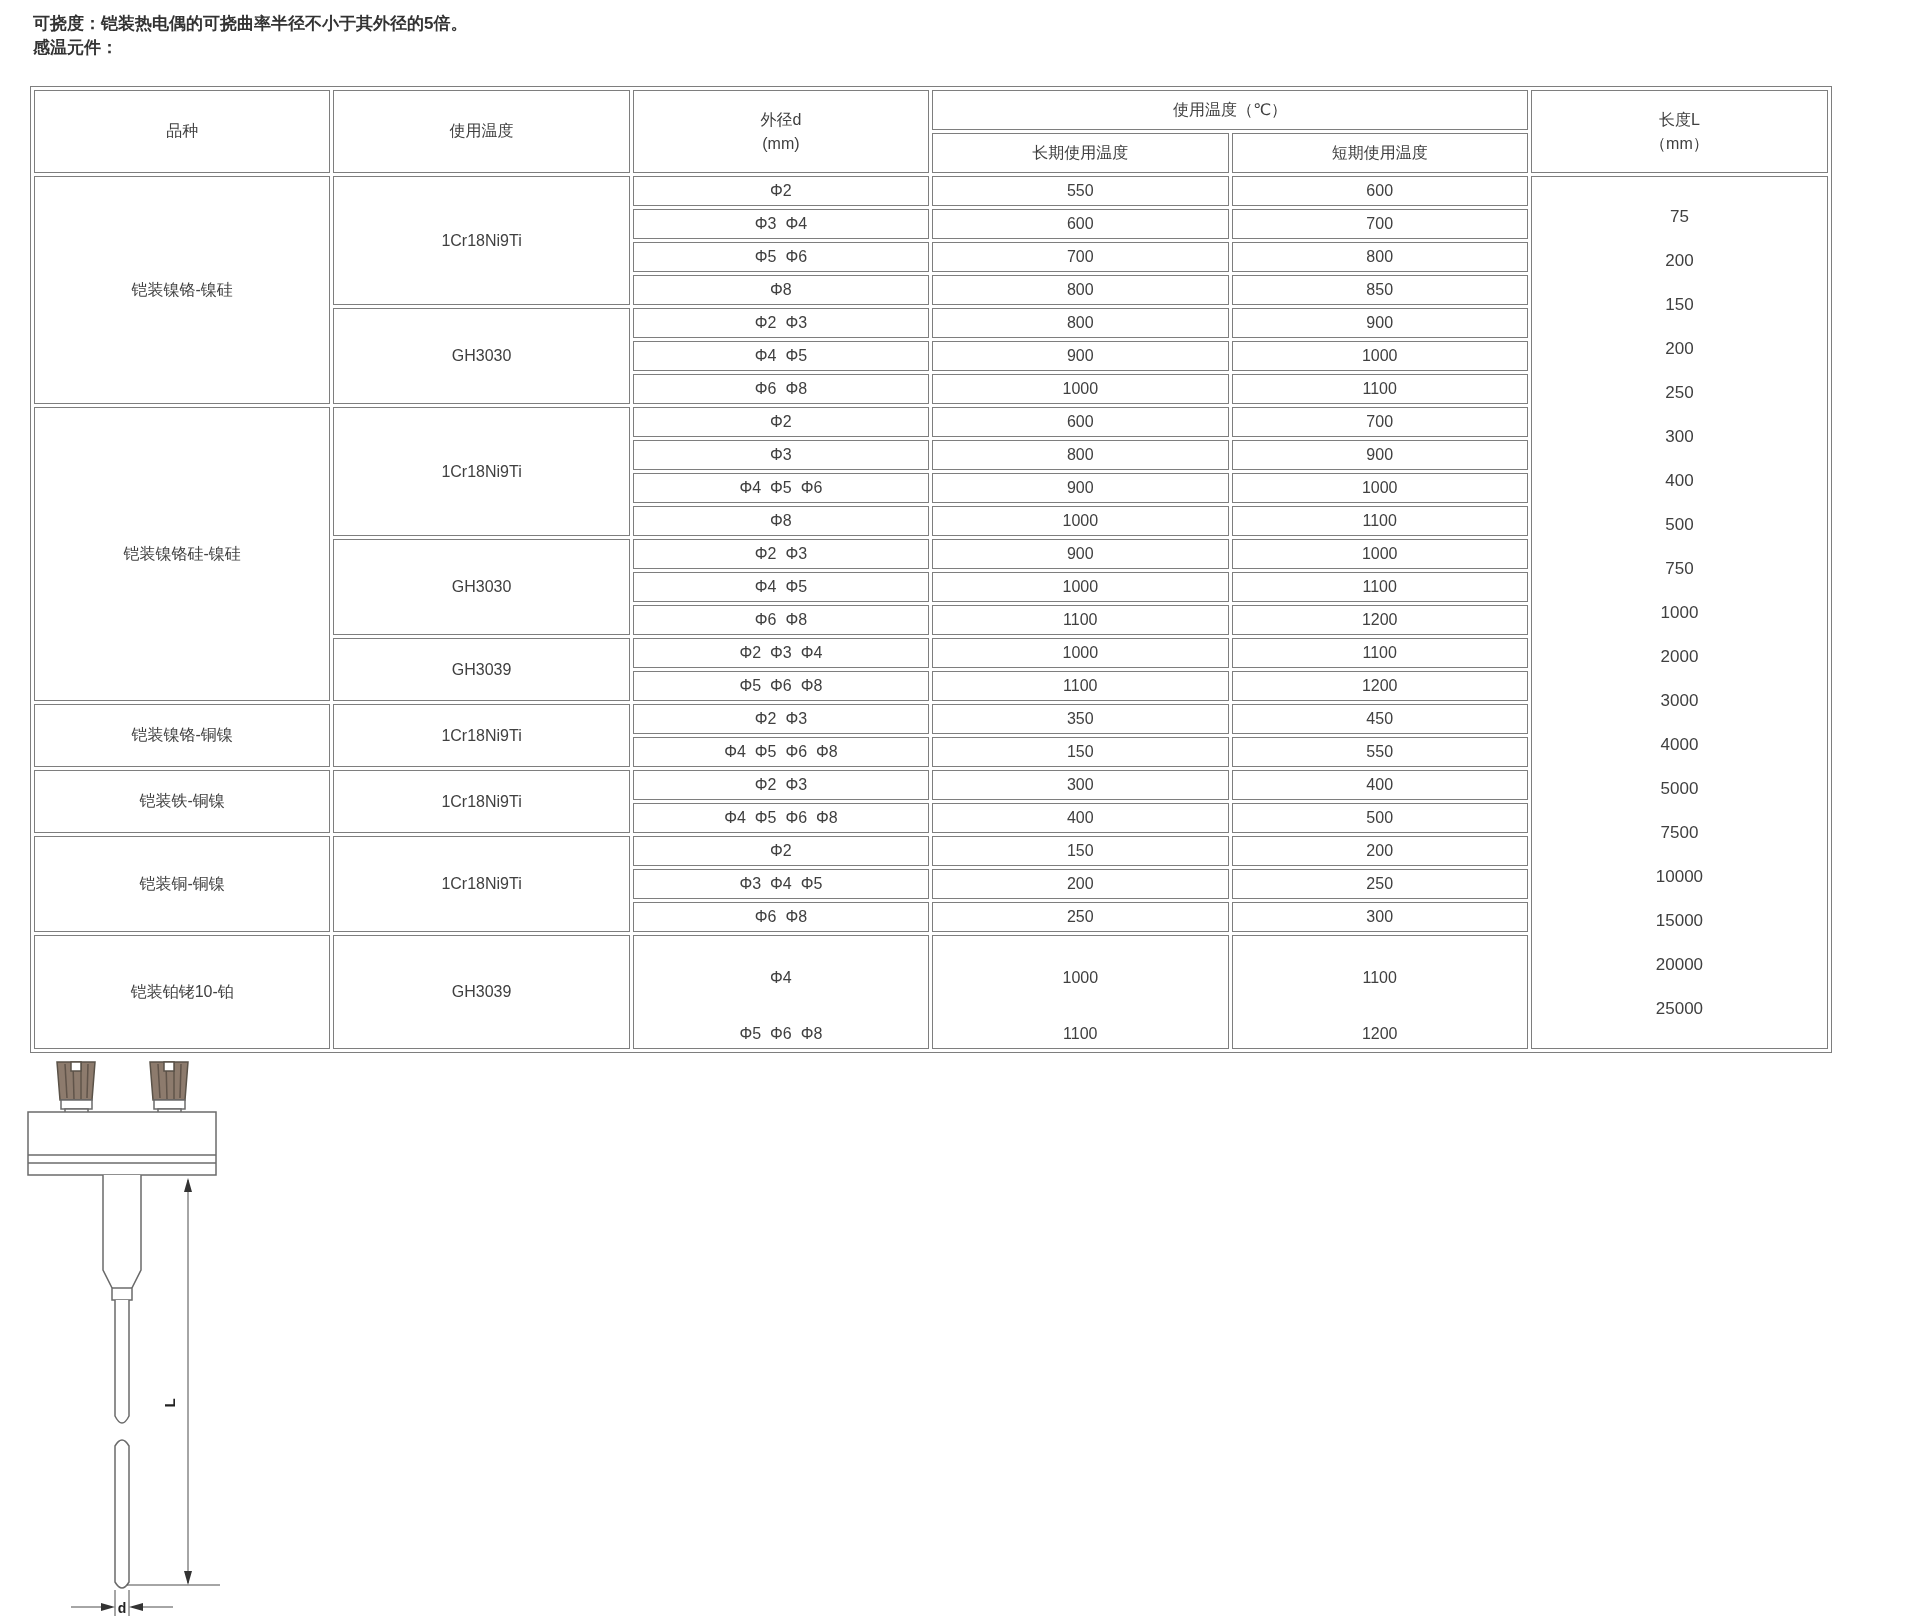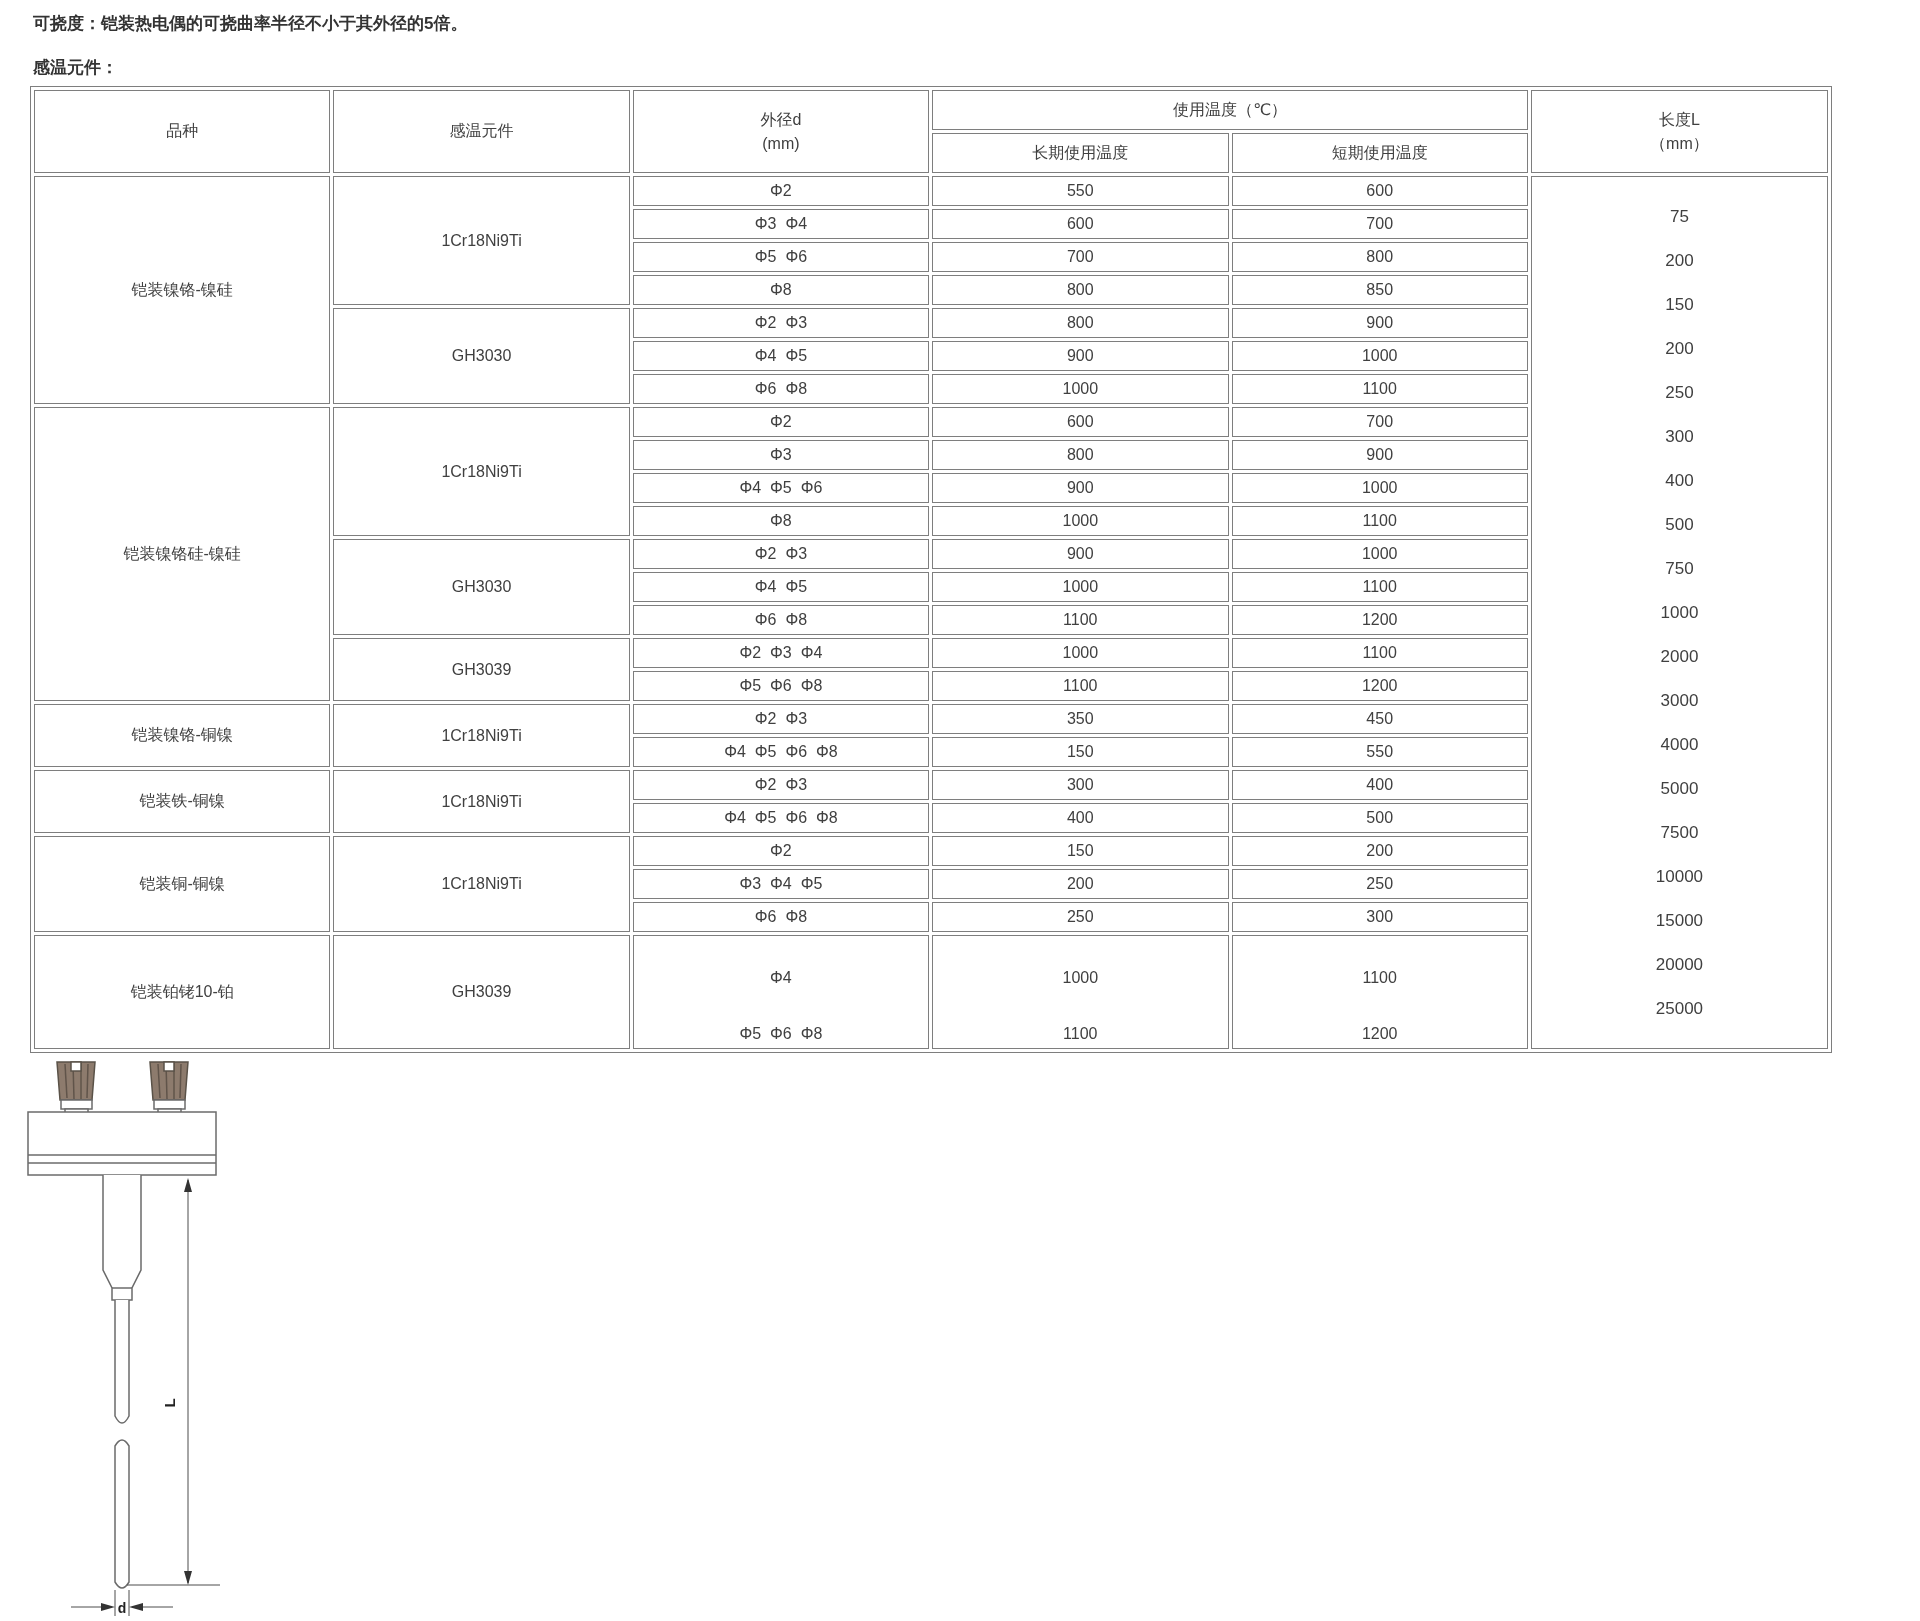--- a/index.html
+++ b/index.html
@@ -1,20 +1,20 @@
 <!DOCTYPE html>
 <html><head>
 <meta charset="utf-8">
 <style>
   html,body{margin:0;padding:0;background:#ffffff;}
   .page{position:relative;width:1920px;height:1621px;background:#fff;
         font-family:"Liberation Sans","DejaVu Sans",sans-serif;color:#3f3f3f;}
   .note{position:absolute;left:33px;font-size:17px;font-weight:bold;color:#333;margin:0;}
   .note1{top:12px;}
-  .note2{top:56px;text-align:center;}
+  .note2{top:36px;text-align:center;}
   table.spec{position:absolute;left:30px;top:86px;width:1802px;
              border-collapse:separate;border-spacing:3px;table-layout:fixed;
              border:1px solid #7e7e7e;background:#fff;}
   table.spec td,table.spec th{border:1px solid #7e7e7e;text-align:center;vertical-align:middle;
              font-size:16px;font-weight:normal;color:#404040;padding:0 4px;overflow:hidden;}
   thead tr{height:40px;}
   tbody tr{height:30px;}
   tbody tr.tall{height:96px;}
   td.dcell{white-space:pre;}
   .hdr2{line-height:24px;}
@@ -35,21 +35,21 @@
       <col style="width:16.66%">
         <col style="width:16.66%">
         <col style="width:16.66%">
       <col style="width:16.66%">
         <col style="width:16.66%">
         <col style="width:16.7%">
     </colgroup>
     <thead>
       <tr>
         <th rowspan="2">品种</th>
-        <th rowspan="2">感温元件</th>
+        <th rowspan="2">使用温度</th>
         <th rowspan="2">
           <div class="hdr2">外径d</div>
           <div class="hdr2">(mm)</div>
         </th>
         <th colspan="2">使用温度（℃）</th>
         <th rowspan="2">
           <div class="hdr2">长度L</div>
           <div class="hdr2">（mm）</div>
         </th>
       </tr>

